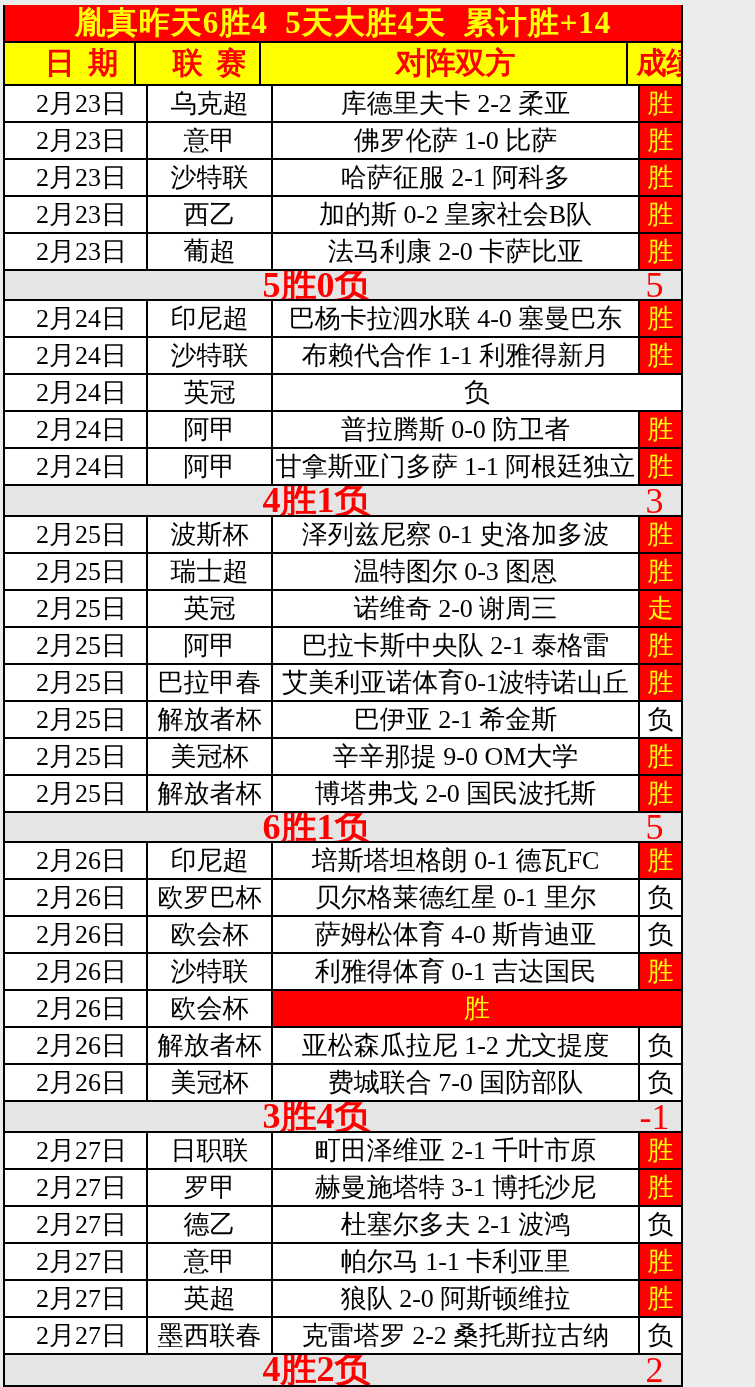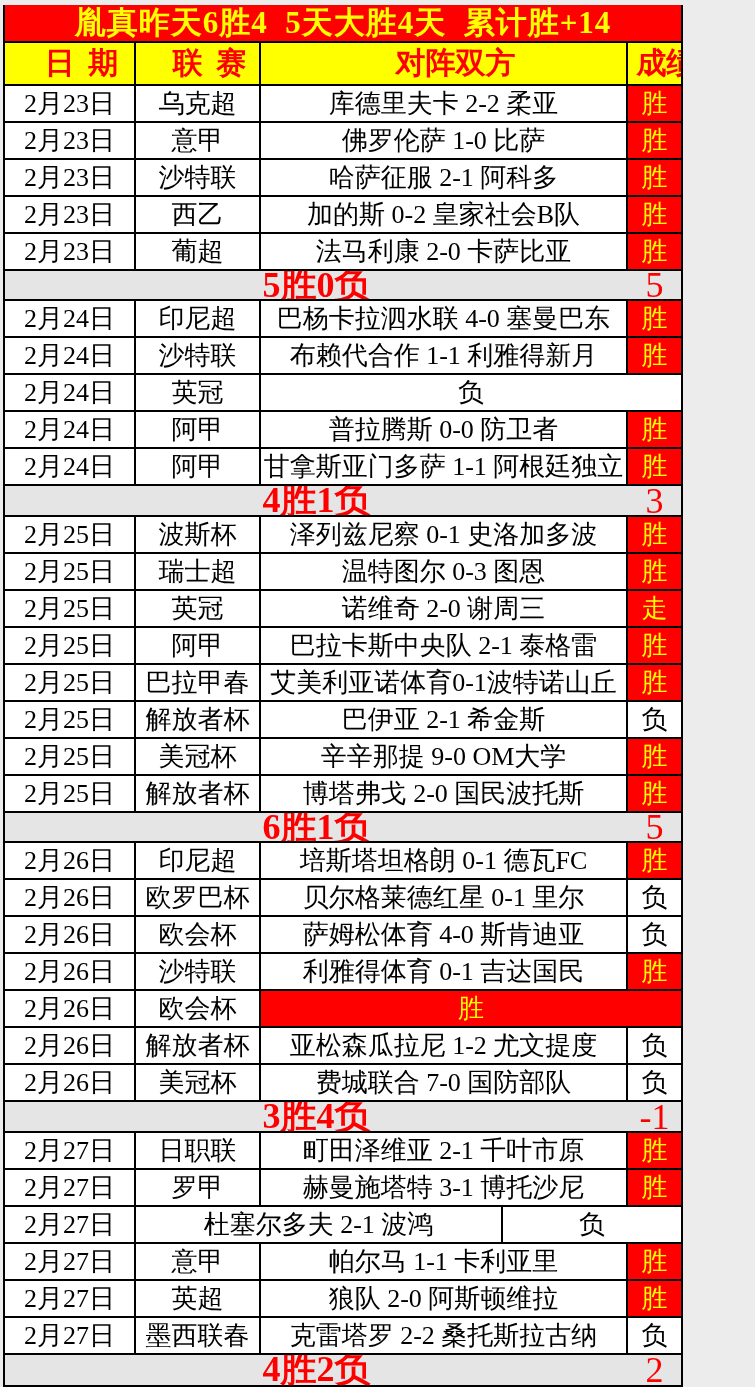--- a/index.html
+++ b/index.html
@@ -30,21 +30,21 @@
   }
   .hcell.sp{letter-spacing:0.45em;text-indent:0.45em}
   .hcell.c4{border-right:none}
   .c1{width:131px;flex:0 0 131px}
   .c2{width:125px;flex:0 0 125px}
   .c3{width:367px;flex:0 0 367px}
   .c4{flex:1 1 auto}
   .tbody{flex:1 1 auto;display:flex;flex-direction:column;min-height:0}
   .row{
     flex:0 0 36px;display:flex;background:#ffffff;
-    border-bottom:2px solid #000;box-sizing:border-box;
+    border-bottom:2px solid #000;box-sizing:border-box;padding-left:12px;
   }
   .cell{
     font-size:26px;color:#000;
     display:flex;align-items:center;justify-content:center;
     border-right:2px solid #000;box-sizing:border-box;
     overflow:hidden;white-space:nowrap;
   }
   .cell.c4{border-right:none}
   .result.win{background:#ff0000;color:#ffff00}
   .result.loss{background:#ffffff;color:#000000}
@@ -245,20 +245,21 @@
         <div class="cell c4 result win">胜</div>
       </div>
       <div class="row">
         <div class="cell c1">2月27日</div>
         <div class="cell c2">罗甲</div>
         <div class="cell c3">赫曼施塔特 3-1 博托沙尼</div>
         <div class="cell c4 result win">胜</div>
       </div>
       <div class="row">
         <div class="cell c1">2月27日</div>
+        <div class="cell c2">德乙</div>
         <div class="cell c3">杜塞尔多夫 2-1 波鸿</div>
         <div class="cell c4 result loss">负</div>
       </div>
       <div class="row">
         <div class="cell c1">2月27日</div>
         <div class="cell c2">意甲</div>
         <div class="cell c3">帕尔马 1-1 卡利亚里</div>
         <div class="cell c4 result win">胜</div>
       </div>
       <div class="row">

